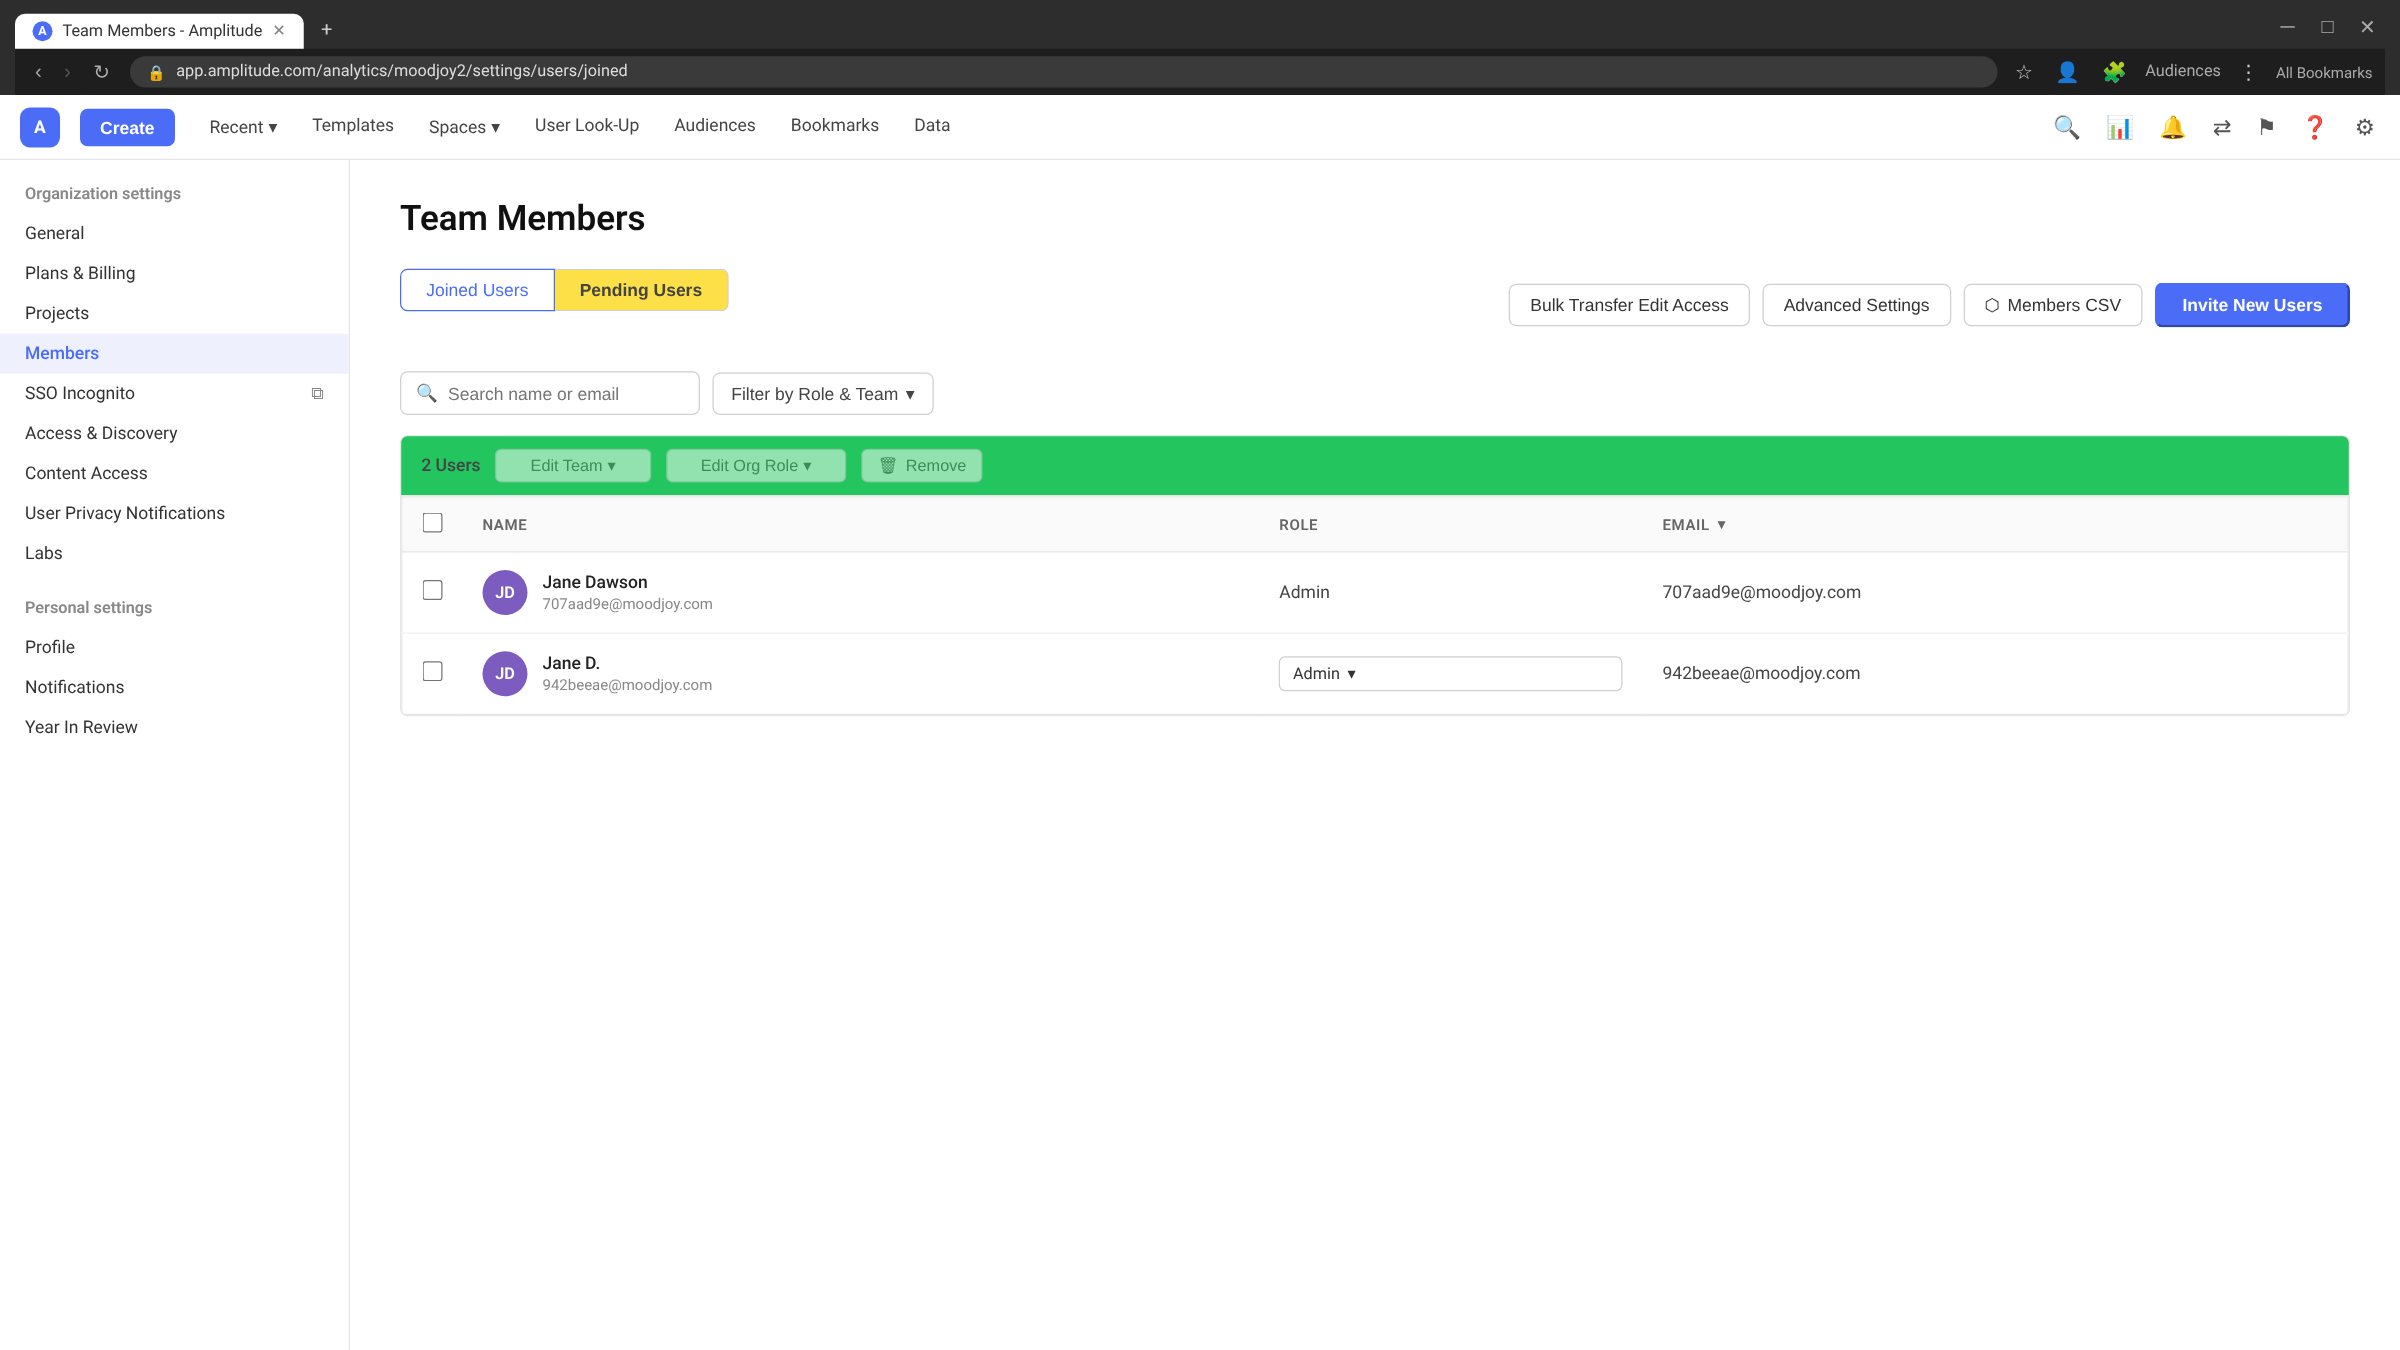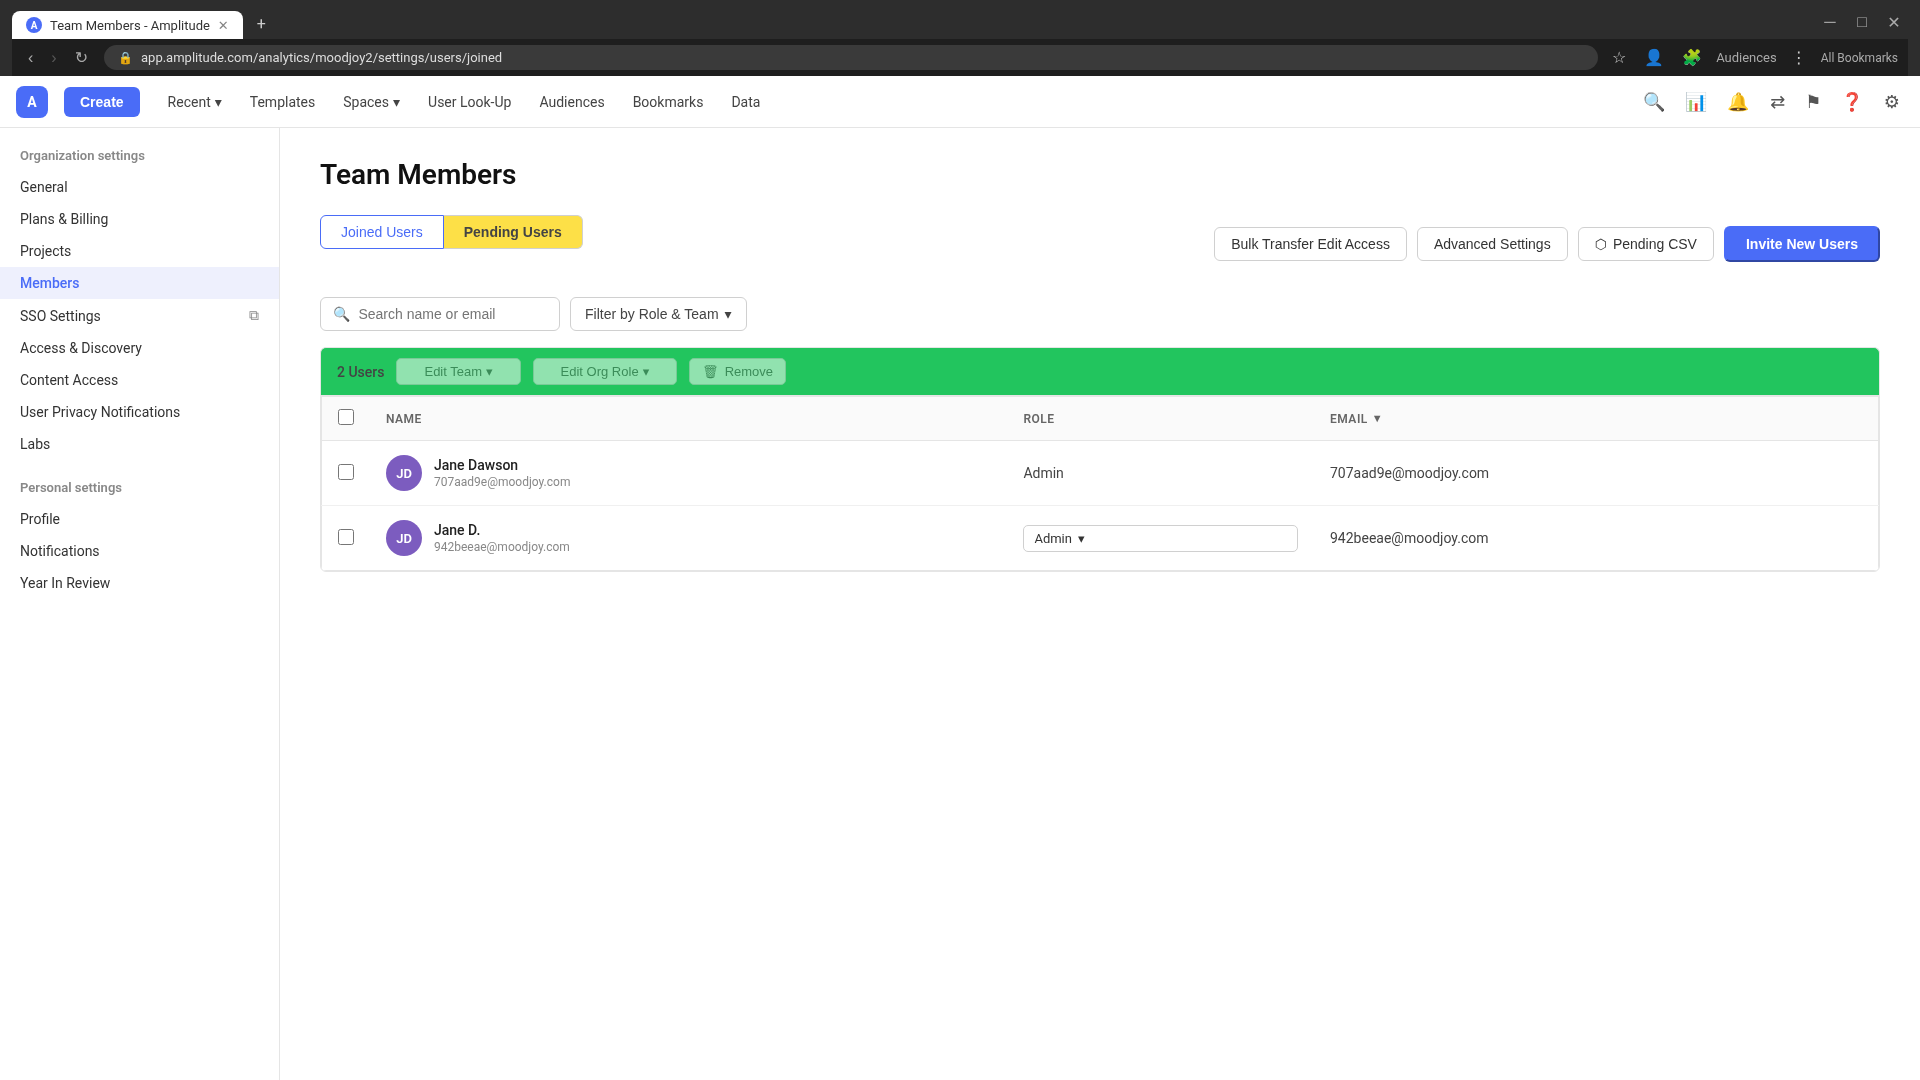--- a/index.html
+++ b/index.html
@@ -163,21 +163,21 @@
 <div class="app-body">
 
   <div class="sidebar">
     <div class="sidebar-section-title">Organization settings</div>
 
     <div class="sidebar-item">General</div>
     <div class="sidebar-item">Plans &amp; Billing</div>
     <div class="sidebar-item">Projects</div>
     <div class="sidebar-item active">Members</div>
     <div class="sidebar-sso">
-      <span>SSO Settings</span>
+      <span>SSO Incognito</span>
       <span class="sso-icon">⧉</span>
     </div>
     <div class="sidebar-item">Access &amp; Discovery</div>
     <div class="sidebar-item">Content Access</div>
     <div class="sidebar-item">User Privacy Notifications</div>
     <div class="sidebar-item">Labs</div>
 
     <div class="sidebar-divider"></div>
 
     <div class="sidebar-section-title">Personal settings</div>
@@ -192,21 +192,21 @@
     <div style="display:flex; align-items:center; justify-content:space-between; margin-bottom:24px;">
       <div class="tab-bar">
         <button class="tab-btn active">Joined Users</button>
         <button class="tab-btn">Pending Users</button>
       </div>
       <div style="display:flex; gap:10px; align-items:center;">
         <button class="action-btn">Bulk Transfer Edit Access</button>
         <button class="action-btn">Advanced Settings</button>
         <button class="action-btn">
           <span>⬡</span>
-          <span>Pending CSV</span>
+          <span>Members CSV</span>
         </button>
         <button class="invite-btn">Invite New Users</button>
       </div>
     </div>
 
     <div class="filter-row">
       <div class="search-box">
         <span class="search-icon">🔍</span>
         <input type="text" placeholder="Search name or email" style="">
       </div>

